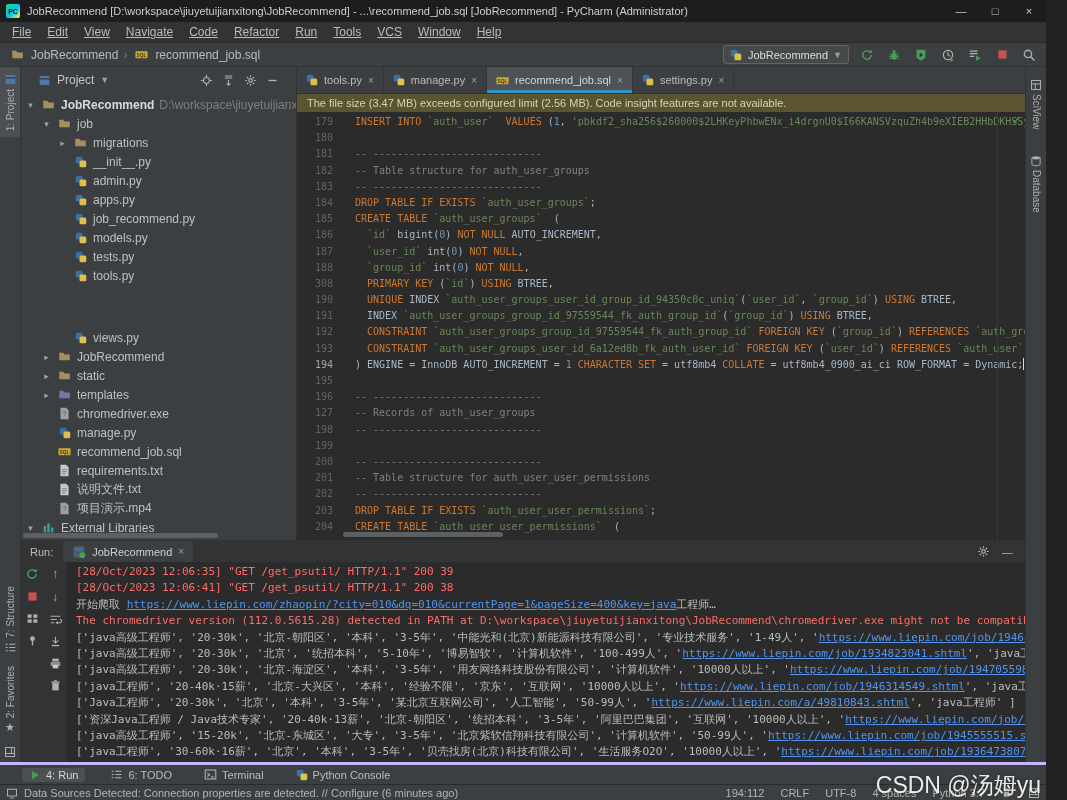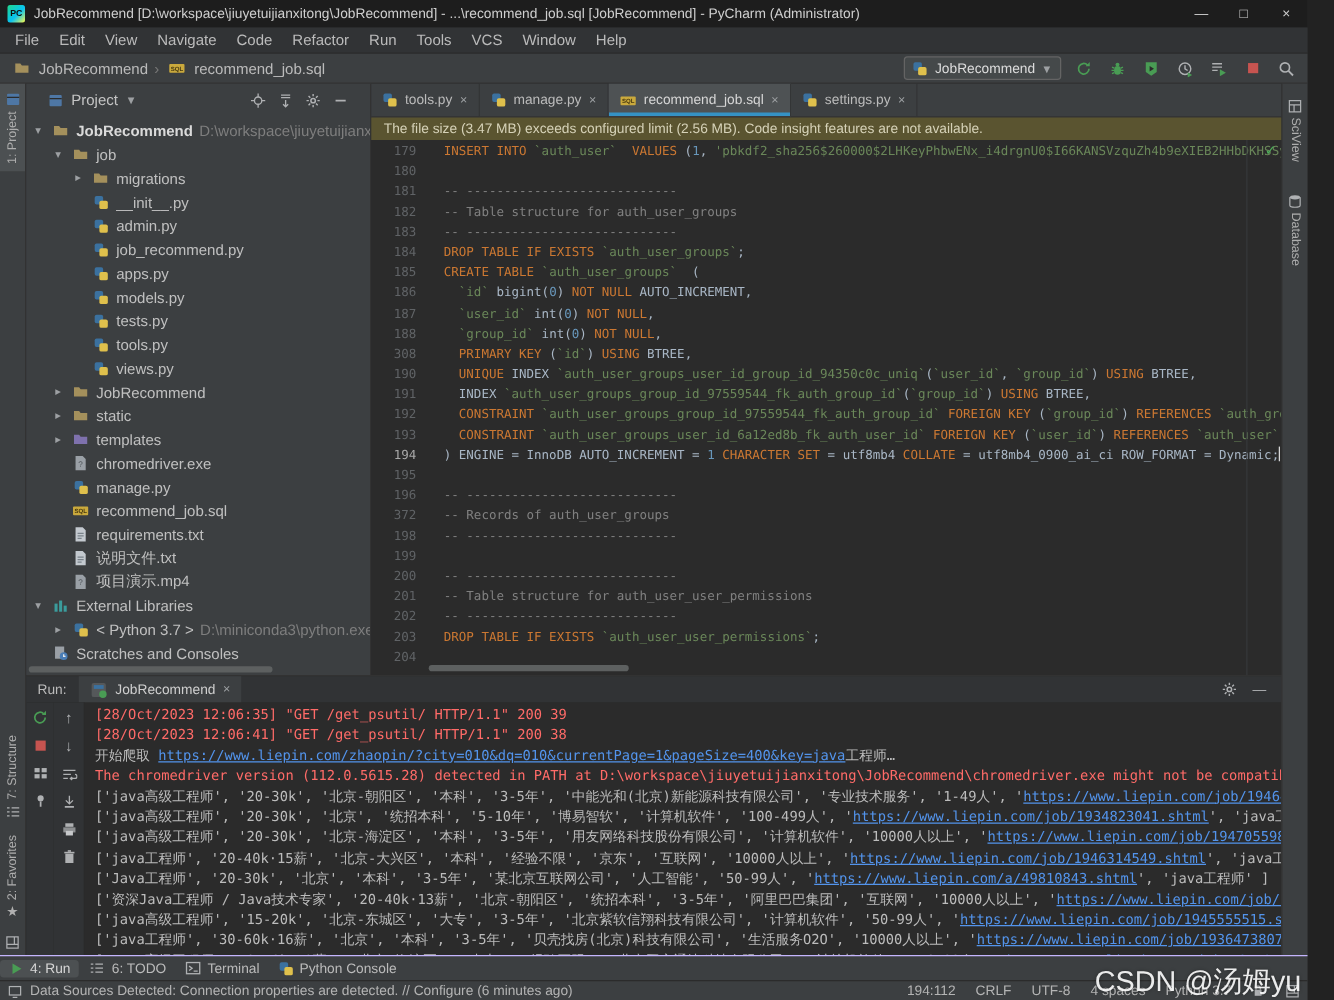--- a/index.html
+++ b/index.html
@@ -6,21 +6,21 @@
   body{width:1067px;height:800px;overflow:hidden;font-family:"Liberation Sans","DejaVu Sans",sans-serif;}
   .app{position:relative;width:1046px;height:800px;display:flex;flex-direction:column;background:#2b2b2b;color:#bbb;font-size:12px;}
   
   .titlebar{height:22px;background:#1d1d1d;display:flex;align-items:center;padding-left:6px;gap:7px;color:#cfcfcf;font-size:11px;flex:0 0 22px;}
   .app-icon{width:14px;height:14px;border-radius:2px;background:linear-gradient(135deg,#21d789,#07c3f2 55%,#fcf84a);color:#111;font-size:7px;font-weight:bold;display:flex;align-items:center;justify-content:center;}
   .title-text{white-space:nowrap;overflow:hidden;}
   .win-controls{margin-left:auto;display:flex;height:22px;}
   .win-btn{width:34px;display:flex;align-items:center;justify-content:center;color:#cfcfcf;font-size:11px;}
   
   .menubar{height:20px;background:#313335;display:flex;align-items:center;padding-left:4px;flex:0 0 20px;border-bottom:1px solid #2a2a2a;}
-  .menu-item{padding:2px 8px;color:#bbb;}
+  .menu-item{padding:2px 8px;color:#bbb;text-decoration:underline;}
   
   .toolbar{height:23px;background:#3c3f41;display:flex;align-items:center;padding:0 8px;flex:0 0 23px;border-bottom:1px solid #323232;}
   .breadcrumbs{display:flex;align-items:center;gap:5px;font-size:12px;color:#bbb;}
   .crumb-sep{color:#777;font-size:12px;}
   .run-controls{margin-left:auto;display:flex;align-items:center;gap:9px;}
   .run-config{display:flex;align-items:center;gap:5px;background:#45494a;border:1px solid #646464;border-radius:3px;padding:0 6px;height:17px;font-size:11px;color:#ddd;}
   .tb-ic{display:flex;align-items:center;justify-content:center;width:18px;height:18px;}
   
   .middle{flex:1;display:flex;min-height:0;}
   .stripe{width:20px;background:#3c3f41;display:flex;flex-direction:column;align-items:center;font-size:10px;color:#aeaeae;flex:0 0 20px;}
@@ -69,21 +69,21 @@
   .run-header{height:21px;flex:0 0 21px;background:#313335;display:flex;align-items:center;padding-left:9px;gap:10px;font-size:11px;color:#bbb;}
   .run-tab{height:21px;display:flex;align-items:center;gap:6px;background:#3c3f41;padding:0 9px;color:#cfcfcf;}
   .run-header-right{margin-left:auto;display:flex;gap:12px;padding-right:12px;align-items:center;}
   .run-body{flex:1;display:flex;min-height:0;background:#2b2b2b;}
   .run-col{width:22px;flex:0 0 22px;background:#313335;display:flex;flex-direction:column;align-items:center;padding-top:5px;gap:9px;}
   .run-col2{border-right:1px solid #2a2a2a;width:24px;flex:0 0 24px;}
   .console{flex:1;overflow:hidden;font-family:"DejaVu Sans Mono","Liberation Mono",monospace;font-size:11px;line-height:16.4px;padding:2px 0 0 8px;}
   .console-line{white-space:pre;height:16.4px;overflow:hidden;}
   .t-err{color:#ff6b68;} .t-out{color:#bcbcbc;} .t-link{color:#5394ec;text-decoration:underline;}
   
-  .bottombar{height:19px;flex:0 0 19px;background:#3c3f41;border-top:1px solid #c4b5fd;display:flex;align-items:center;gap:1px;font-size:11px;color:#bbb;}
+  .bottombar{height:19px;flex:0 0 19px;background:#3c3f41;border-top:3px solid #c4b5fd;display:flex;align-items:center;gap:18px;padding-left:22px;font-size:11px;color:#bbb;}
   .bb-item{display:flex;align-items:center;gap:5px;padding:1px 7px;border-radius:3px;}
   .bb-item.active{background:#4c5052;color:#d6d6d6;}
   .statusbar{height:15px;flex:0 0 15px;background:#3c3f41;border-top:1px solid #2b2b2b;display:flex;align-items:center;font-size:11px;color:#b4b4b4;padding:0 6px;gap:6px;}
   .status-right{margin-left:auto;display:flex;gap:16px;align-items:center;white-space:nowrap;}
   
   .watermark{position:absolute;right:5px;bottom:-1px;z-index:60;font-size:23px;color:rgba(255,255,255,0.9);white-space:nowrap;text-shadow:0 0 3px rgba(0,0,0,0.35);}
   .wm-avatar{position:absolute;right:74px;bottom:6px;width:20px;height:20px;border-radius:50%;background:#3f9648;opacity:0.9;z-index:-1;}
   svg{display:block;}
 </style>
 </head>
@@ -313,63 +313,63 @@
                 <span class="tree-label">admin.py</span>
               </div>
               <div class="tree-row" style="padding-left: 36px;">
                 <span class="tw-arrow"></span>
                 <span class="tw-icon">
                   <svg width="12" height="12" viewBox="0 0 16 16" fill="none" stroke-width="1.3">
                     <rect x="1" y="1" width="9" height="9" rx="2" fill="#3b719f"></rect>
                     <rect x="6" y="6" width="9" height="9" rx="2" fill="#dfc04c"></rect>
                   </svg>
                 </span>
+                <span class="tree-label">apps.py</span>
+              </div>
+              <div class="tree-row" style="padding-left: 36px;">
+                <span class="tw-arrow"></span>
+                <span class="tw-icon">
+                  <svg width="12" height="12" viewBox="0 0 16 16" fill="none" stroke-width="1.3">
+                    <rect x="1" y="1" width="9" height="9" rx="2" fill="#3b719f"></rect>
+                    <rect x="6" y="6" width="9" height="9" rx="2" fill="#dfc04c"></rect>
+                  </svg>
+                </span>
                 <span class="tree-label">job_recommend.py</span>
               </div>
               <div class="tree-row" style="padding-left: 36px;">
                 <span class="tw-arrow"></span>
                 <span class="tw-icon">
                   <svg width="12" height="12" viewBox="0 0 16 16" fill="none" stroke-width="1.3">
                     <rect x="1" y="1" width="9" height="9" rx="2" fill="#3b719f"></rect>
                     <rect x="6" y="6" width="9" height="9" rx="2" fill="#dfc04c"></rect>
                   </svg>
                 </span>
-                <span class="tree-label">apps.py</span>
+                <span class="tree-label">models.py</span>
               </div>
               <div class="tree-row" style="padding-left: 36px;">
                 <span class="tw-arrow"></span>
                 <span class="tw-icon">
                   <svg width="12" height="12" viewBox="0 0 16 16" fill="none" stroke-width="1.3">
                     <rect x="1" y="1" width="9" height="9" rx="2" fill="#3b719f"></rect>
                     <rect x="6" y="6" width="9" height="9" rx="2" fill="#dfc04c"></rect>
                   </svg>
                 </span>
-                <span class="tree-label">models.py</span>
+                <span class="tree-label">tests.py</span>
               </div>
               <div class="tree-row" style="padding-left: 36px;">
                 <span class="tw-arrow"></span>
                 <span class="tw-icon">
                   <svg width="12" height="12" viewBox="0 0 16 16" fill="none" stroke-width="1.3">
                     <rect x="1" y="1" width="9" height="9" rx="2" fill="#3b719f"></rect>
                     <rect x="6" y="6" width="9" height="9" rx="2" fill="#dfc04c"></rect>
                   </svg>
                 </span>
-                <span class="tree-label">tests.py</span>
-              </div>
-              <div class="tree-row" style="padding-left: 36px;">
-                <span class="tw-arrow"></span>
-                <span class="tw-icon">
-                  <svg width="12" height="12" viewBox="0 0 16 16" fill="none" stroke-width="1.3">
-                    <rect x="1" y="1" width="9" height="9" rx="2" fill="#3b719f"></rect>
-                    <rect x="6" y="6" width="9" height="9" rx="2" fill="#dfc04c"></rect>
-                  </svg>
-                </span>
                 <span class="tree-label">tools.py</span>
               </div>
-              <div class="tree-row" style="padding-left: 36px;">
+              <div class="tree-row" style="padding-left: 36px; margin-top: 43px;">
                 <span class="tw-arrow"></span>
                 <span class="tw-icon">
                   <svg width="12" height="12" viewBox="0 0 16 16" fill="none" stroke-width="1.3">
                     <rect x="1" y="1" width="9" height="9" rx="2" fill="#3b719f"></rect>
                     <rect x="6" y="6" width="9" height="9" rx="2" fill="#dfc04c"></rect>
                   </svg>
                 </span>
                 <span class="tree-label">views.py</span>
               </div>
               <div class="tree-row" style="padding-left: 20px;">
@@ -625,21 +625,21 @@
                 <span class="ln">195</span>
                 <span class="fold"></span>
                 <span class="ctext"></span>
               </div>
               <div class="code-line">
                 <span class="ln">196</span>
                 <span class="fold"></span>
                 <span class="ctext"><span class="t-cm">-- ----------------------------</span></span>
               </div>
               <div class="code-line">
-                <span class="ln">372</span>
+                <span class="ln">127</span>
                 <span class="fold"></span>
                 <span class="ctext"><span class="t-cm">-- Records of auth_user_groups</span></span>
               </div>
               <div class="code-line">
                 <span class="ln">198</span>
                 <span class="fold"></span>
                 <span class="ctext"><span class="t-cm">-- ----------------------------</span></span>
               </div>
               <div class="code-line">
                 <span class="ln">199</span>
@@ -662,20 +662,21 @@
                 <span class="ctext"><span class="t-cm">-- ----------------------------</span></span>
               </div>
               <div class="code-line">
                 <span class="ln">203</span>
                 <span class="fold"></span>
                 <span class="ctext"><span class="t-kw">DROP TABLE IF EXISTS</span><span class="t-pl"> </span><span class="t-id">`auth_user_user_permissions`</span><span class="t-pl">;</span></span>
               </div>
               <div class="code-line">
                 <span class="ln">204</span>
                 <span class="fold"></span>
+                <span class="ctext"><span class="t-kw">CREATE TABLE</span><span class="t-pl"> </span><span class="t-id">`auth_user_user_permissions`</span><span class="t-pl">  (</span></span>
               </div>
             </div>
           <div class="hscroll editor-hscroll"></div>
           <div class="editor-check">✓</div>
         </div>
       </div>
 
       <div class="run-panel">
         <div class="run-header">
           <span>Run:</span>

